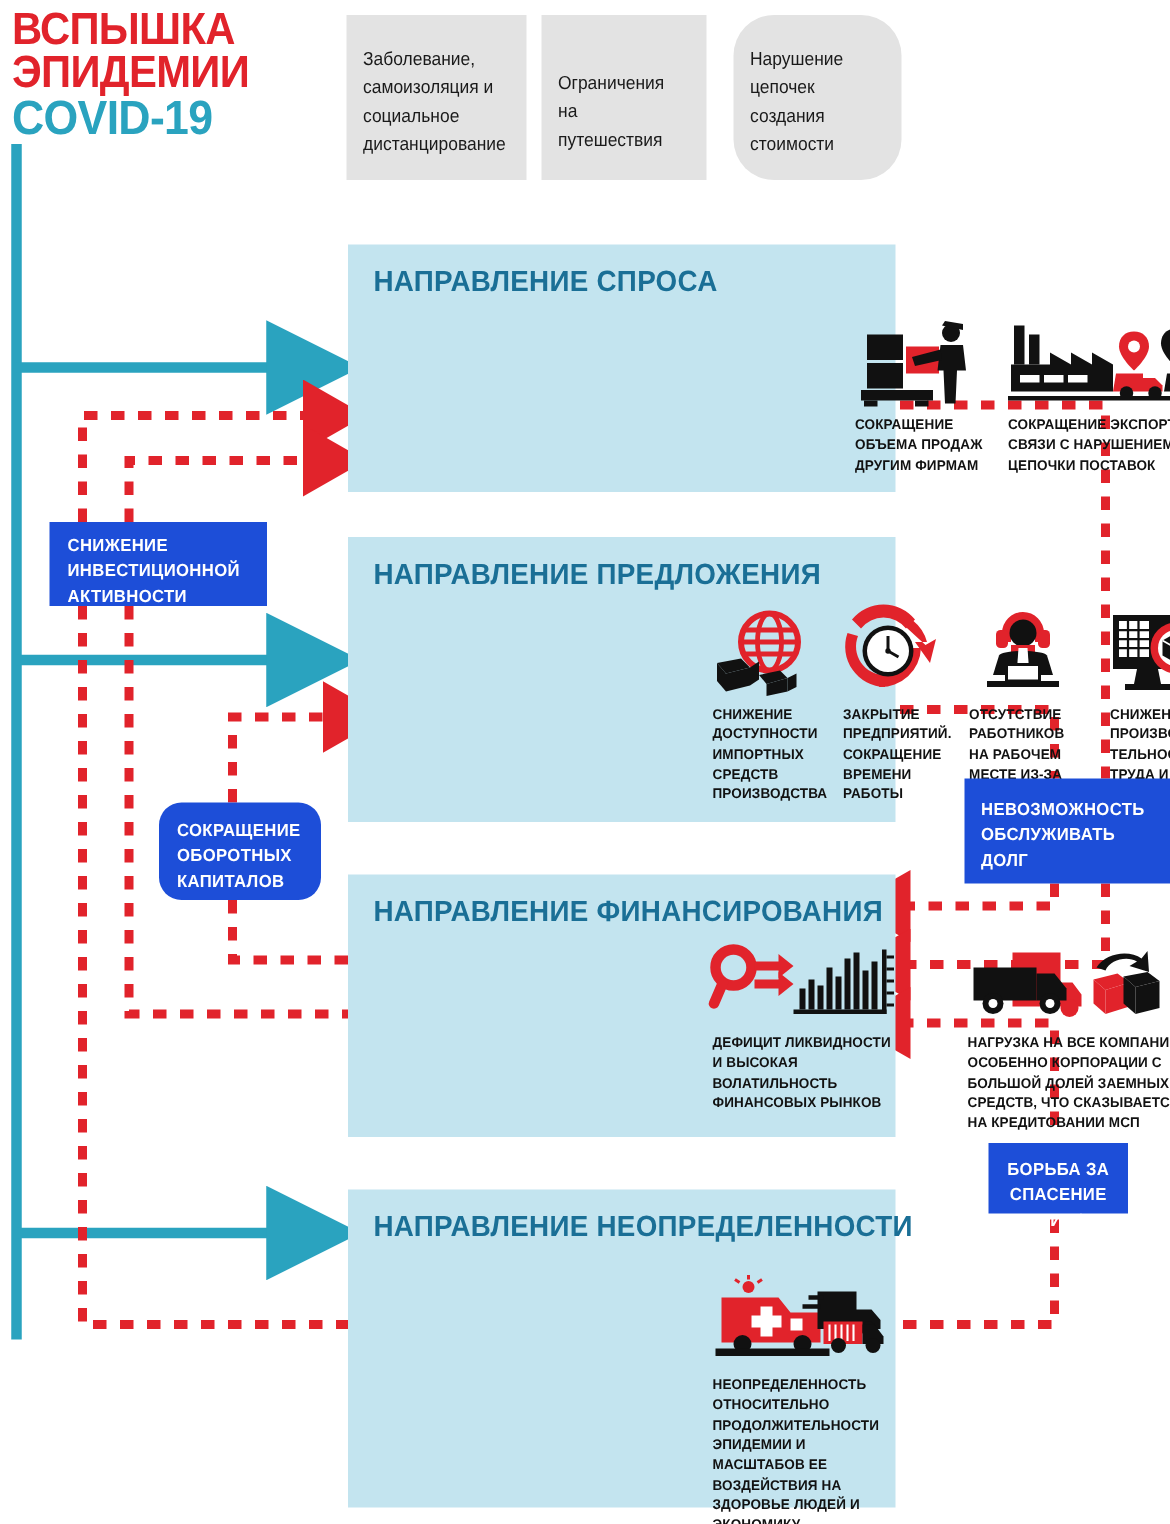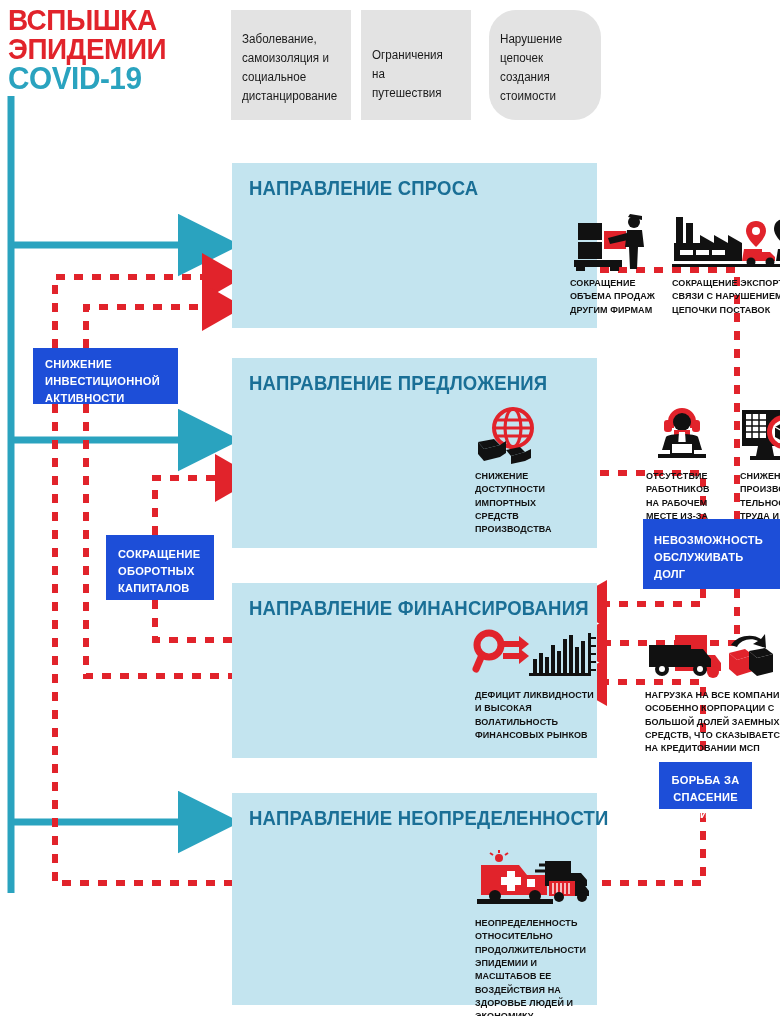--- a/index.html
+++ b/index.html
@@ -192,20 +192,35 @@
           <path d="M25,39 L25,51 L31,47 L31,35 Z" fill="#111"></path>
           <path d="M31,44 L45,41 L50,46 L36,50 Z" fill="#111"></path>
           <path d="M36,50 L50,46 L50,55 L36,58 Z" fill="#111"></path>
           <path d="M50,46 L56,43 L56,52 L50,55 Z" fill="#111"></path>
           <path d="M3,36 L9,43 L9,55 L3,48 Z" fill="#111"></path>
         </svg>
       </div>
       <div class="cap">СНИЖЕНИЕ ДОСТУПНОСТИ ИМПОРТНЫХ СРЕДСТВ ПРОИЗВОДСТВА</div>
     </div>
 
+    <div class="item" style="left:330px; top:48px; width:76px;">
+      <div class="iconbox">
+        <svg class="icon" width="62" height="58" viewBox="0 0 62 58">
+          <path d="M31,2 A27,27 0 0,1 56,22 L48,22 L58,36 L62,20 L55,24" fill="#e1232b"></path>
+          <path d="M6,7 A27,27 0 0,1 48,7 L42,13 A19,19 0 0,0 12,13 Z" fill="#e1232b"></path>
+          <path d="M3,16 A27,27 0 0,0 28,52 L28,44 A19,19 0 0,1 10,18 Z" fill="#e1232b"></path>
+          <path d="M52,26 A27,27 0 0,1 24,52 L26,44 A19,19 0 0,0 45,26 Z" fill="#e1232b"></path>
+          <circle cx="30" cy="28" r="17" fill="#111"></circle>
+          <circle cx="30" cy="28" r="14" fill="#fff"></circle>
+          <path d="M30,18 L30,28 L37,32" stroke="#111" stroke-width="2" fill="none"></path>
+          <circle cx="30" cy="28" r="1.8" fill="#111"></circle>
+        </svg>
+      </div>
+      <div class="cap">ЗАКРЫТИЕ ПРЕДПРИЯТИЙ. СОКРАЩЕНИЕ ВРЕМЕНИ РАБОТЫ</div>
+    </div>
 
     <div class="item" style="left:414px; top:48px; width:82px;">
       <div class="iconbox">
         <svg class="icon" width="72" height="58" viewBox="0 0 72 58">
           <path d="M22,16 A14,14 0 0,1 50,16 L50,22 L44,22 L44,17 A8,8 0 0,0 28,17 L28,22 L22,22 Z" fill="#e1232b"></path>
           <rect x="18" y="14" width="8" height="12" rx="3" fill="#e1232b"></rect>
           <rect x="46" y="14" width="8" height="12" rx="3" fill="#e1232b"></rect>
           <circle cx="36" cy="16" r="9" fill="#111"></circle>
           <path d="M28,24 L44,24 L44,30 L28,30 Z" fill="#e1232b"></path>
           <path d="M20,31 C22,27 50,27 52,31 L56,44 L16,44 Z" fill="#111"></path>
@@ -325,21 +340,21 @@
       </div>
       <div class="cap">НЕОПРЕДЕЛЕННОСТЬ ОТНОСИТЕЛЬНО ПРОДОЛЖИТЕЛЬНОСТИ ЭПИДЕМИИ И МАСШТАБОВ ЕЕ ВОЗДЕЙСТВИЯ НА ЗДОРОВЬЕ ЛЮДЕЙ И ЭКОНОМИКУ</div>
     </div>
 
   </div>
 
   <div class="redbox" style="left:33px; top:348px; width:145px; height:56px;">
     <span>СНИЖЕНИЕ ИНВЕСТИЦИОННОЙ АКТИВНОСТИ</span>
   </div>
 
-  <div class="redbox" style="left:106px; top:535px; width:108px; height:65px; padding-top:11px;">
+  <div class="redbox" style="left:106px; top:535px; width:108px; height:65px; padding-top:11px;border-radius:15px;">
     <span>СОКРАЩЕНИЕ ОБОРОТНЫХ КАПИТАЛОВ</span>
   </div>
 
   <div class="redbox" style="left:643px; top:519px; width:137px; height:70px; padding-top:13px;padding-left:11px;">
     <span>НЕВОЗМОЖНОСТЬ ОБСЛУЖИВАТЬ ДОЛГ</span>
   </div>
 
   <div class="redbox ctr" style="left:659px; top:750px; width:93px; height:47px; padding-top:10px;margin-top:12px;">
     <span>БОРЬБА ЗА СПАСЕНИЕ АКТИВОВ</span>
   </div>

